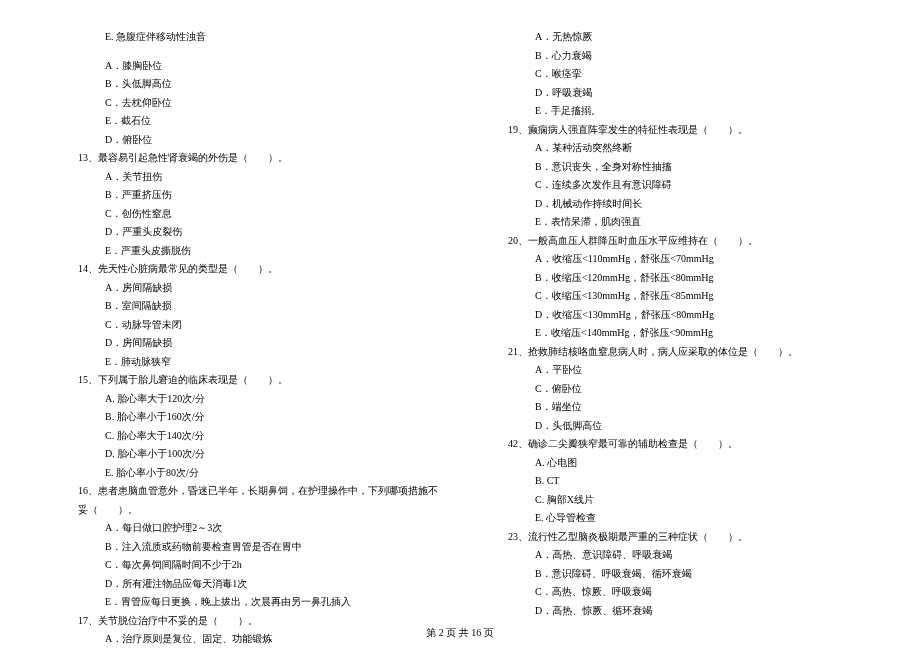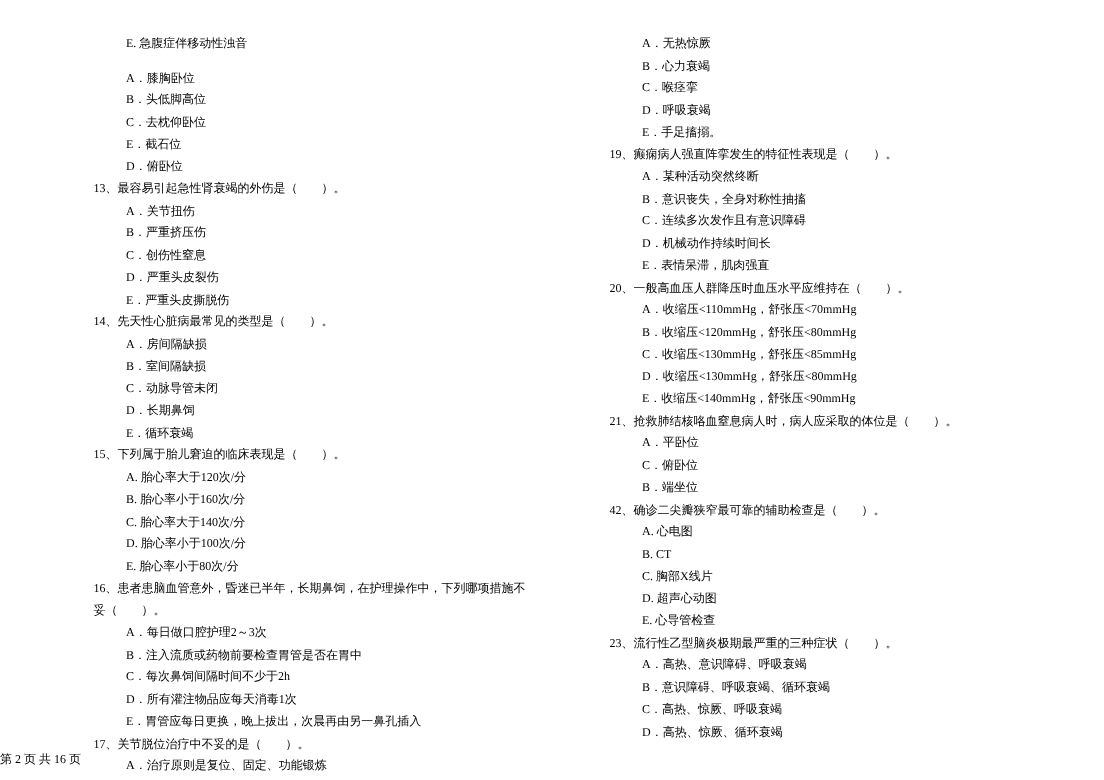--- a/index.html
+++ b/index.html
@@ -26,21 +26,21 @@
       padding-left: 55px;
     }
     .question-line {
       padding-left: 28px;
     }
     .footer {
       position: absolute;
       bottom: 10px;
       left: 0;
       right: 0;
-      text-align: left;
+      text-align: center;
       font-size: 10px;
     }
   </style>
 </head>
 <body>
 
 <div class="page">
   <div class="col">
     <div class="option-line">E. 急腹症伴移动性浊音</div>
     <div style="height:10px"></div>
@@ -53,22 +53,22 @@
         <div class="question-line">13、最容易引起急性肾衰竭的外伤是（　　）。</div>
         <div class="option-line">A．关节扭伤</div>
         <div class="option-line">B．严重挤压伤</div>
         <div class="option-line">C．创伤性窒息</div>
         <div class="option-line">D．严重头皮裂伤</div>
         <div class="option-line">E．严重头皮撕脱伤</div>
         <div class="question-line">14、先天性心脏病最常见的类型是（　　）。</div>
         <div class="option-line">A．房间隔缺损</div>
         <div class="option-line">B．室间隔缺损</div>
         <div class="option-line">C．动脉导管未闭</div>
-        <div class="option-line">D．长期鼻饲</div>
-        <div class="option-line">E．循环衰竭</div>
+        <div class="option-line">D．房间隔缺损</div>
+        <div class="option-line">E．肺动脉狭窄</div>
         <div class="question-line">15、下列属于胎儿窘迫的临床表现是（　　）。</div>
         <div class="option-line">A. 胎心率大于120次/分</div>
         <div class="option-line">B. 胎心率小于160次/分</div>
         <div class="option-line">C. 胎心率大于140次/分</div>
         <div class="option-line">D. 胎心率小于100次/分</div>
         <div class="option-line">E. 胎心率小于80次/分</div>
         <div class="question-line">16、患者患脑血管意外，昏迷已半年，长期鼻饲，在护理操作中，下列哪项措施不妥（　　）。</div>
         <div class="option-line">A．每日做口腔护理2～3次</div>
         <div class="option-line">B．注入流质或药物前要检查胃管是否在胃中</div>
         <div class="option-line">C．每次鼻饲间隔时间不少于2h</div>
@@ -96,25 +96,25 @@
         <div class="question-line">20、一般高血压人群降压时血压水平应维持在（　　）。</div>
         <div class="option-line">A．收缩压&lt;110mmHg，舒张压&lt;70mmHg</div>
         <div class="option-line">B．收缩压&lt;120mmHg，舒张压&lt;80mmHg</div>
         <div class="option-line">C．收缩压&lt;130mmHg，舒张压&lt;85mmHg</div>
         <div class="option-line">D．收缩压&lt;130mmHg，舒张压&lt;80mmHg</div>
         <div class="option-line">E．收缩压&lt;140mmHg，舒张压&lt;90mmHg</div>
         <div class="question-line">21、抢救肺结核咯血窒息病人时，病人应采取的体位是（　　）。</div>
         <div class="option-line">A．平卧位</div>
         <div class="option-line">C．俯卧位</div>
         <div class="option-line">B．端坐位</div>
+        <div class="option-line">D．头低脚高位</div>
         <div class="question-line">42、确诊二尖瓣狭窄最可靠的辅助检查是（　　）。</div>
         <div class="option-line">A. 心电图</div>
         <div class="option-line">B. CT</div>
         <div class="option-line">C. 胸部X线片</div>
-        <div class="option-line">D. 超声心动图</div>
         <div class="option-line">E. 心导管检查</div>
         <div class="question-line">23、流行性乙型脑炎极期最严重的三种症状（　　）。</div>
         <div class="option-line">A．高热、意识障碍、呼吸衰竭</div>
         <div class="option-line">B．意识障碍、呼吸衰竭、循环衰竭</div>
         <div class="option-line">C．高热、惊厥、呼吸衰竭</div>
         <div class="option-line">D．高热、惊厥、循环衰竭</div>
       </div>
   </div>
 </div>
 

